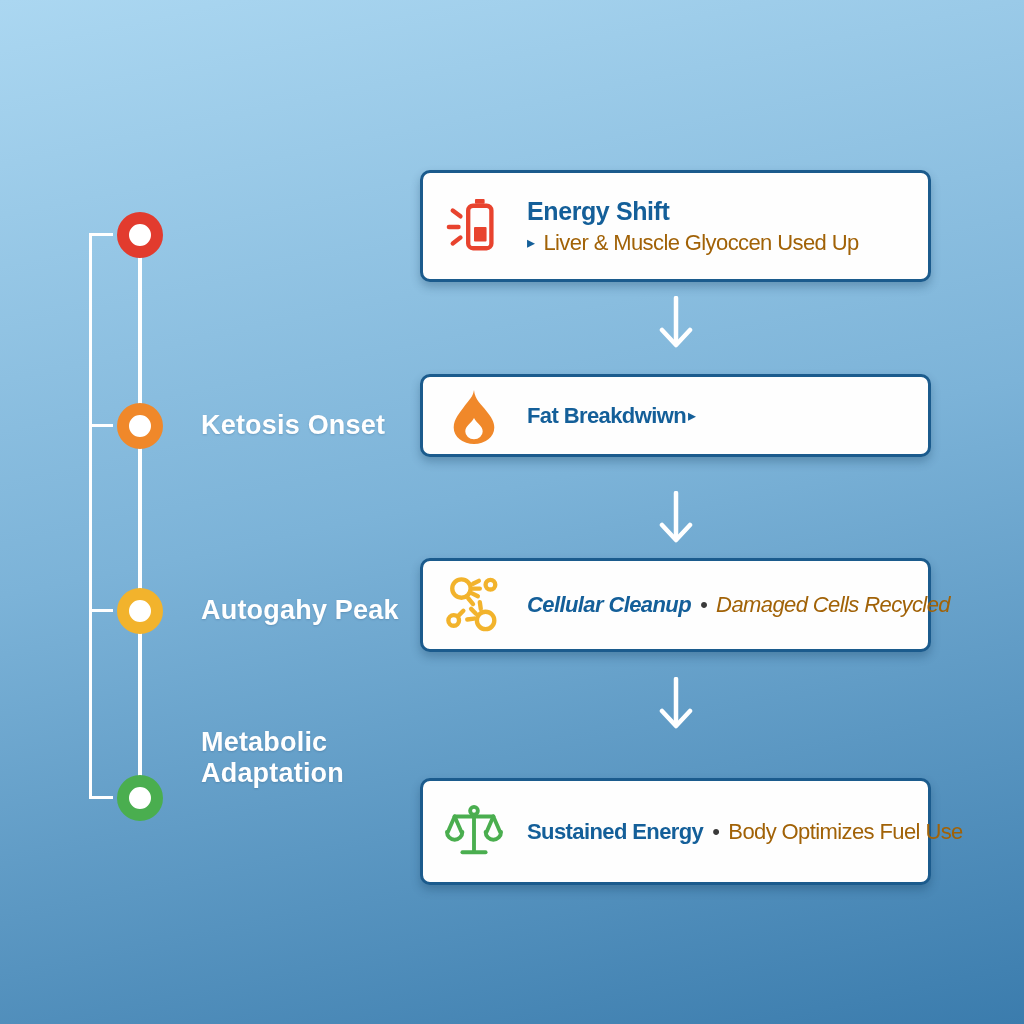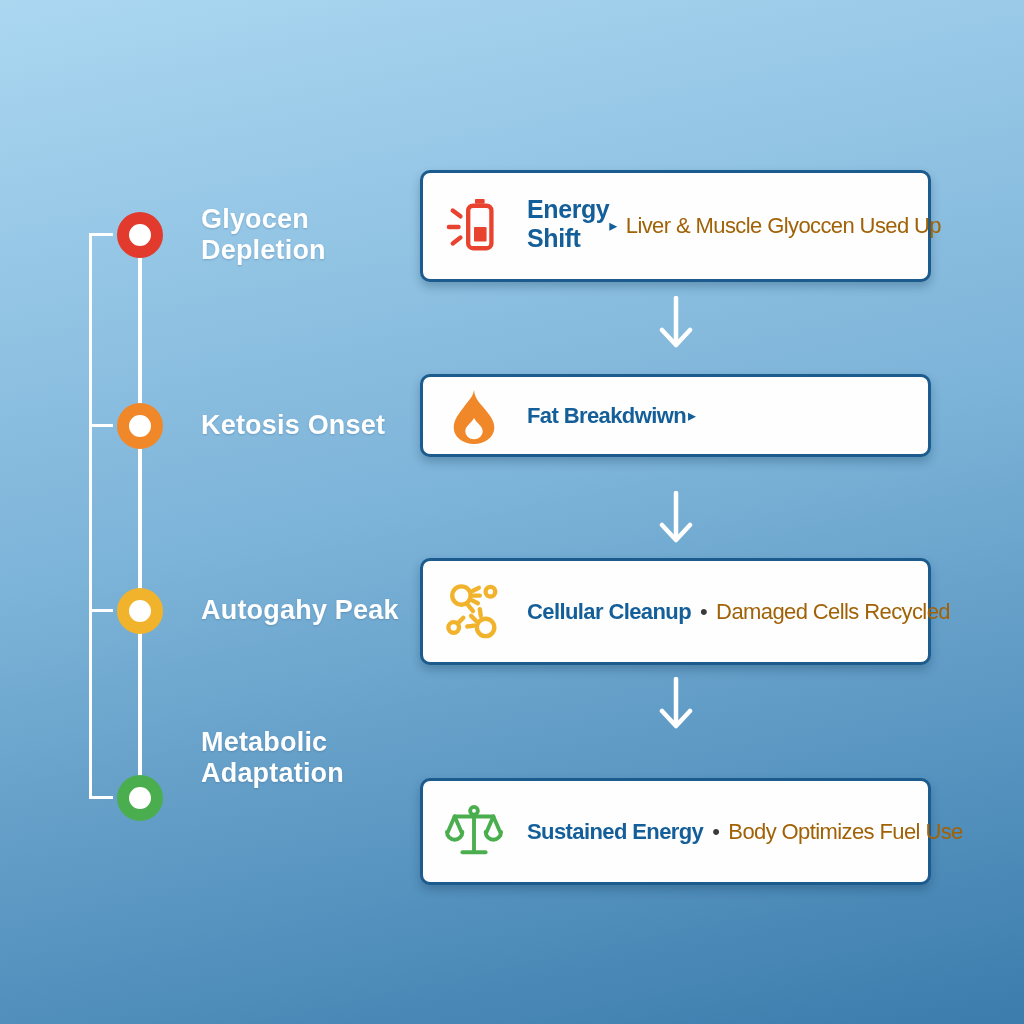--- a/index.html
+++ b/index.html
@@ -30,25 +30,25 @@
   .lbl-1 { top:204px; } .lbl-2 { top:410px; } .lbl-3 { top:595px; } .lbl-4 { top:727px; }
   
   .card {
     position:absolute; left:420px; width:511px; box-sizing:border-box;
     background:#fefefe; border:3px solid #1b5b8d; border-radius:10px;
     box-shadow:0 5px 10px rgba(15,55,90,0.30);
     display:flex; align-items:center; padding:0 12px 0 22px;
   }
   .card-1 { top:170px; height:112px; }
   .card-2 { top:374px; height:83px; }
-  .card-3 { top:558px; height:107px; }
+  .card-3 { top:558px; height:94px;font-style:italic; }
   .card-4 { top:778px; height:107px; }
   .card-icon { flex:0 0 58px; width:58px; height:58px; margin-right:24px; display:flex; align-items:center; justify-content:center; }
   .card-icon svg { width:58px; height:58px; }
-  .card-body { display:flex; flex-direction:row; justify-content:flex-start; }
+  .card-body { display:flex; flex-direction:column; justify-content:flex-start; }
   .card-title { color:#145f99; font-weight:bold; font-size:25px; letter-spacing:-0.4px; }
   .card-line  { display:flex; align-items:center; white-space:nowrap; font-size:22px; letter-spacing:-0.6px; color:#3a3a3a; }
   .one-line .card-title { font-size:22px; letter-spacing:-0.6px; }
   .card-1 .card-title { margin-bottom:4px; }
   .card-desc { color:#a16207; }
   .bullet { font-size:16px; line-height:1; }
   .bullet-blue { color:#145f99; }
   .bullet-gray { color:#3a3a3a; font-size:22px; }
   .b-start { margin-right:9px; }
   .b-mid-tight { margin:0 8px 0 2px; }
@@ -67,21 +67,20 @@
   <div class="t-line t-tick tick-2"></div>
   <div class="t-line t-tick tick-3"></div>
   <div class="t-line t-tick tick-4"></div>
   <div class="t-line t-main"></div>
 
   <div class="stage-dot dot-1"></div>
   <div class="stage-dot dot-2"></div>
   <div class="stage-dot dot-3"></div>
   <div class="stage-dot dot-4"></div>
 
-  <div class="stage-label lbl-1">Glyocen Depletion</div>
   <div class="stage-label lbl-2">Ketosis Onset</div>
   <div class="stage-label lbl-3">Autogahy Peak</div>
   <div class="stage-label lbl-4">Metabolic Adaptation</div>
 
   <div class="card card-1">
     <span class="card-icon">
       <svg viewBox="0 0 60 60">
         <g fill="none" stroke-width="4.5" stroke-linecap="round" stroke="#e8432e">
           <rect x="24" y="9" width="24" height="44" rx="5"></rect>
           <line x1="16" y1="20" x2="8" y2="14"></line>

